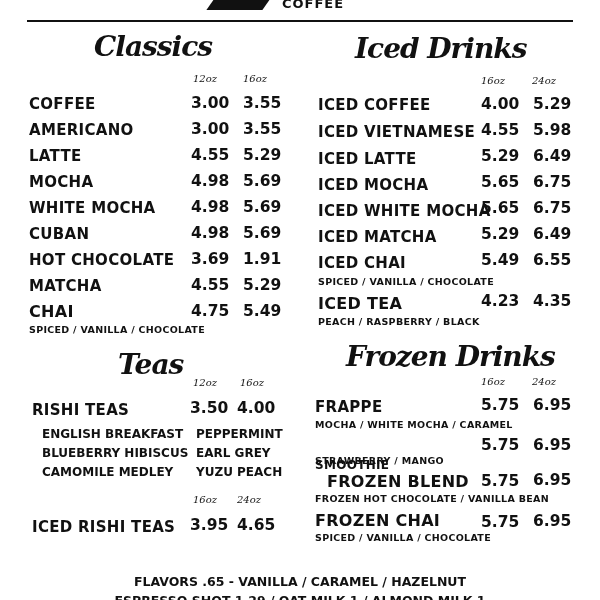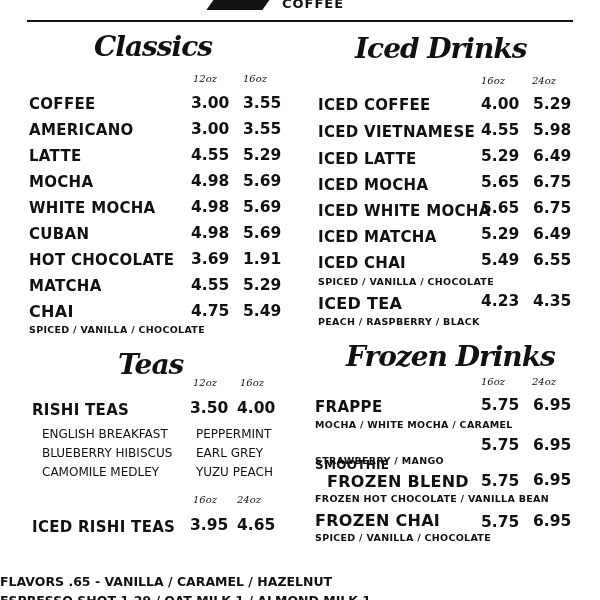--- a/index.html
+++ b/index.html
@@ -10,22 +10,22 @@
   .brand { left: 282px; top: -4px; font-family: "DejaVu Sans", sans-serif; font-weight: bold; font-size: 13px; letter-spacing: 1px; }
   .divider { left: 27px; top: 20px; width: 546px; height: 2px; background: #111; }
 
   .script { font-family: "DejaVu Serif", serif; font-style: italic; font-weight: bold; letter-spacing: -1px; }
   .sec-title { font-size: 28px; }
   .size { font-family: "DejaVu Serif", serif; font-style: italic; font-size: 10px; }
 
   .item { font-weight: bold; font-size: 15px; letter-spacing: 0.3px; white-space: nowrap; }
   .price { font-weight: bold; font-size: 15.5px; white-space: nowrap; }
   .sub { font-weight: bold; font-size: 9.5px; letter-spacing: 0.3px; white-space: nowrap; }
-  .tea { font-weight: normal; font-size: 12px; white-space: nowrap; }
-  .footer { font-weight: bold; font-size: 12.5px; white-space: nowrap; left: 0; width: 600px; }
+  .tea { font-weight: bold; font-size: 12px; white-space: nowrap; }
+  .footer { font-weight: bold; font-size: 12.5px; white-space: nowrap; left: 0; width: 600px; text-align: center; }
 </style>
 </head>
 <body>
 
 <div class="abs logo-shape"></div>
 <div class="abs brand">COFFEE</div>
 <div class="abs divider"></div>
 
 <div class="abs script sec-title" style="left:94px;top:30px;">Classics</div>
 <div class="abs size" style="left:193px;top:73px;">12oz</div>

